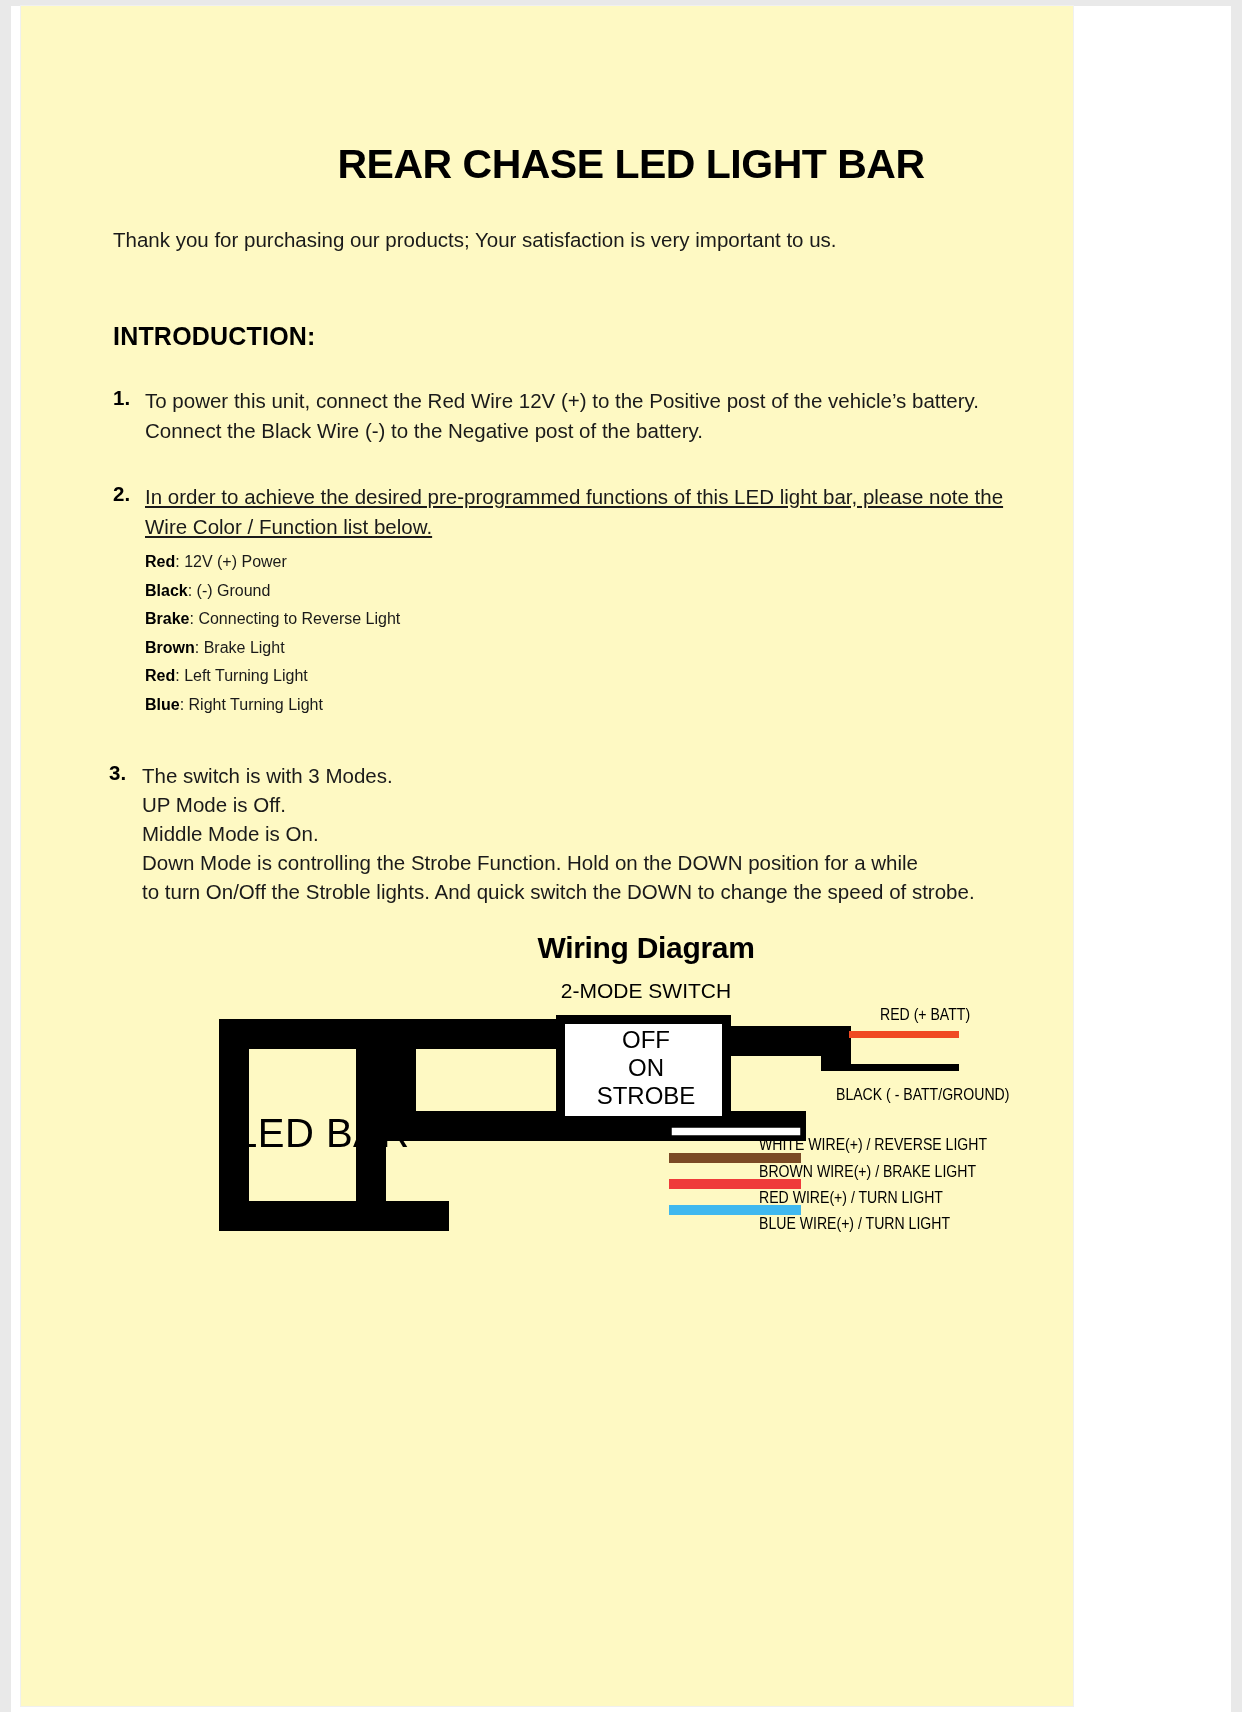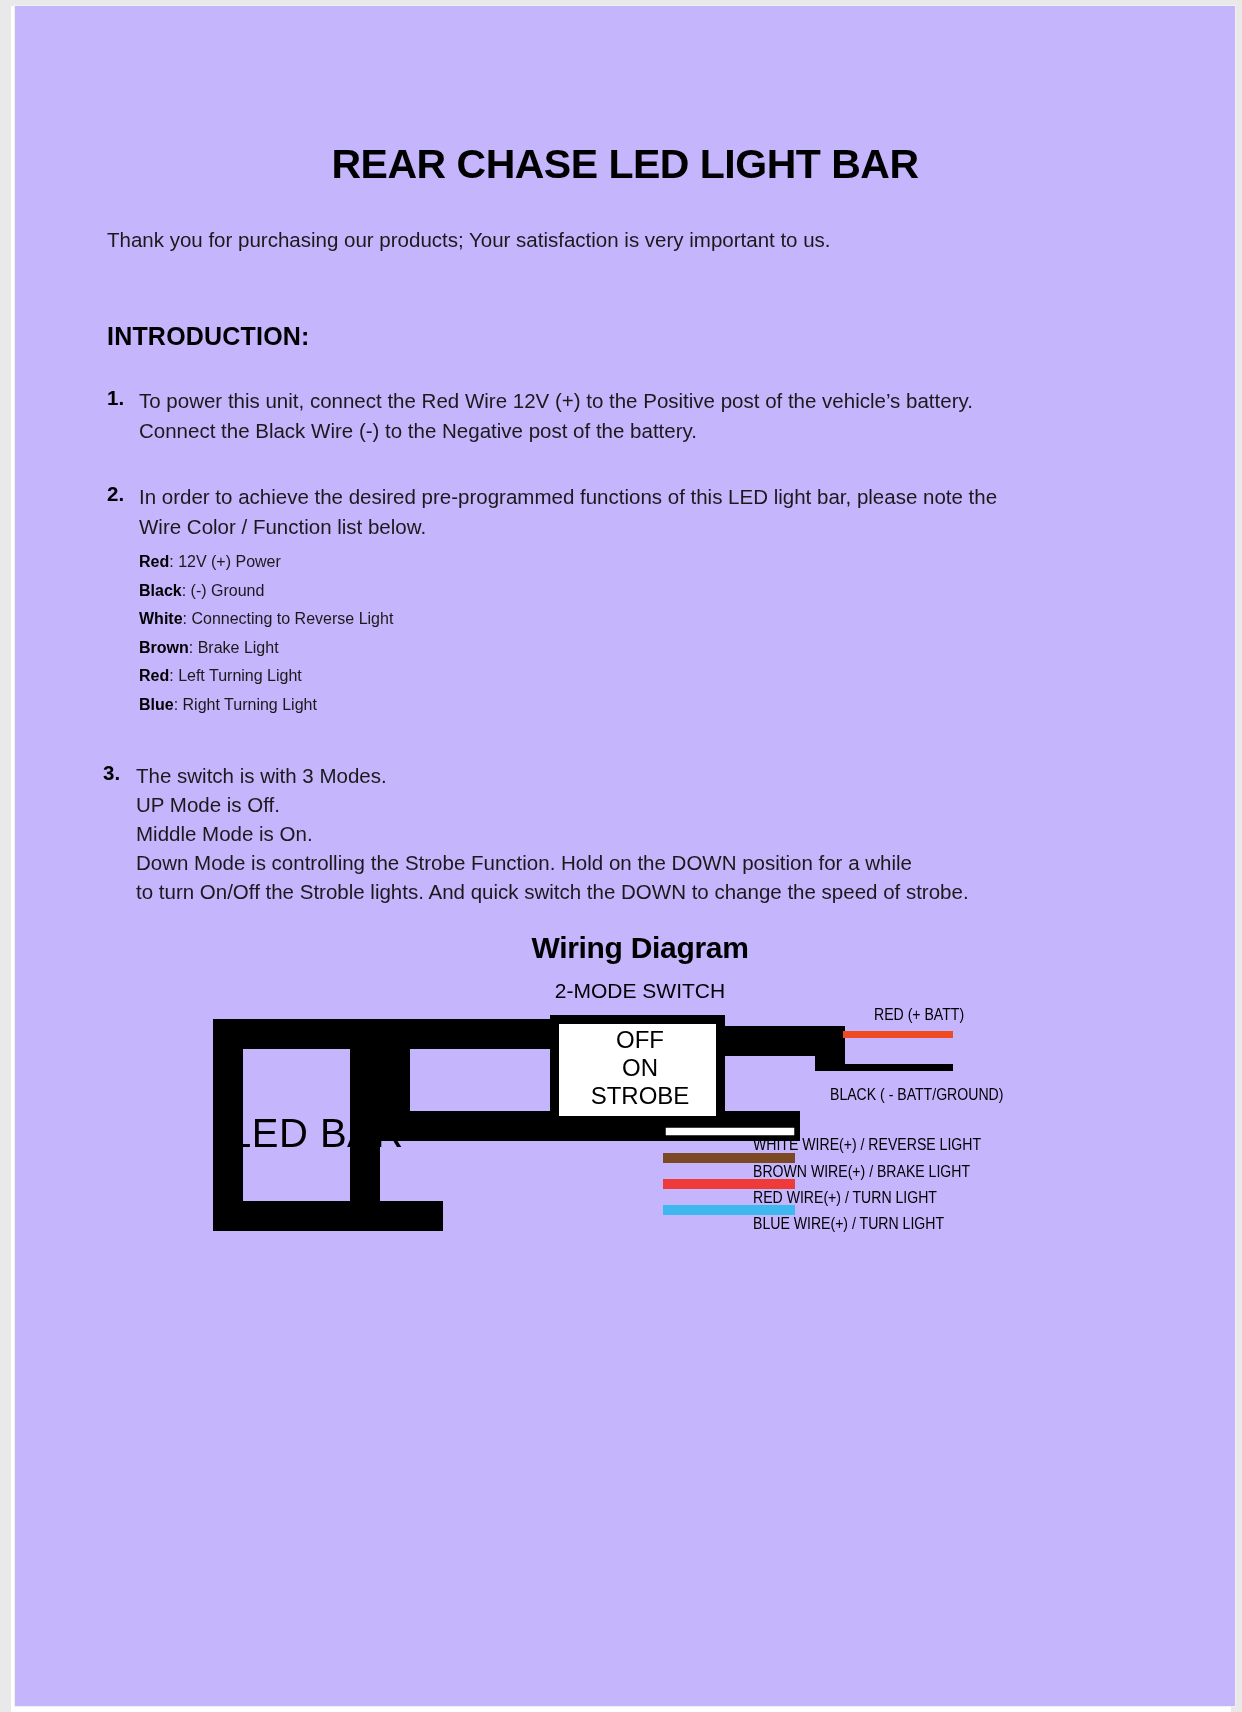--- a/index.html
+++ b/index.html
@@ -9,25 +9,25 @@
   }
   body {
     width: 1242px;
     height: 1712px;
     position: relative;
     font-family: "Liberation Sans", sans-serif;
     overflow: hidden;
   }
   .page {
     position: absolute;
-    left: 15px;
+    left: 21px;
     top: 6px;
-    width: 1220px;
+    width: 1052px;
     height: 1700px;
-    background: #c4b5fd;
+    background: #fef9c3;
     box-shadow: 0 0 0 1px #f0f0f0;
   }
   .edge-left {
     position: absolute;
     left: 0; top: 0;
     width: 11px; height: 1712px;
     background: #e9e9e9;
   }
   .edge-right {
     position: absolute;
@@ -78,21 +78,21 @@
     position: absolute;
     font-weight: bold;
     font-size: 20.5px;
     color: #000;
   }
 
   .i1-num { left: 92px; top: 380px; }
   .i1-body { left: 124px; top: 380px; width: 900px; }
 
   .i2-num { left: 92px; top: 476px; }
-  .i2-body { left: 124px; top: 476px; width: 890px; }
+  .i2-body { left: 124px; top: 476px; width: 890px; text-decoration: underline; }
 
   .wirelist {
     position: absolute;
     left: 124px; top: 542px;
     font-size: 16px;
     line-height: 28.5px;
     color: #1a1a1a;
   }
   .wirelist b { color: #000; }
 
@@ -182,21 +182,21 @@
   <div class="item i2-body">In order to achieve the desired pre-programmed functions of this LED light bar, please note the Wire Color / Function list below.</div>
 
   <div class="wirelist">
     <div>
       <b>Red</b><span>: 12V (+) Power</span>
     </div>
     <div>
       <b>Black</b><span>: (-) Ground</span>
     </div>
     <div>
-      <b>White</b><span>: Connecting to Reverse Light</span>
+      <b>Brake</b><span>: Connecting to Reverse Light</span>
     </div>
     <div>
       <b>Brown</b><span>: Brake Light</span>
     </div>
     <div>
       <b>Red</b><span>: Left Turning Light</span>
     </div>
     <div>
       <b>Blue</b><span>: Right Turning Light</span>
     </div>

